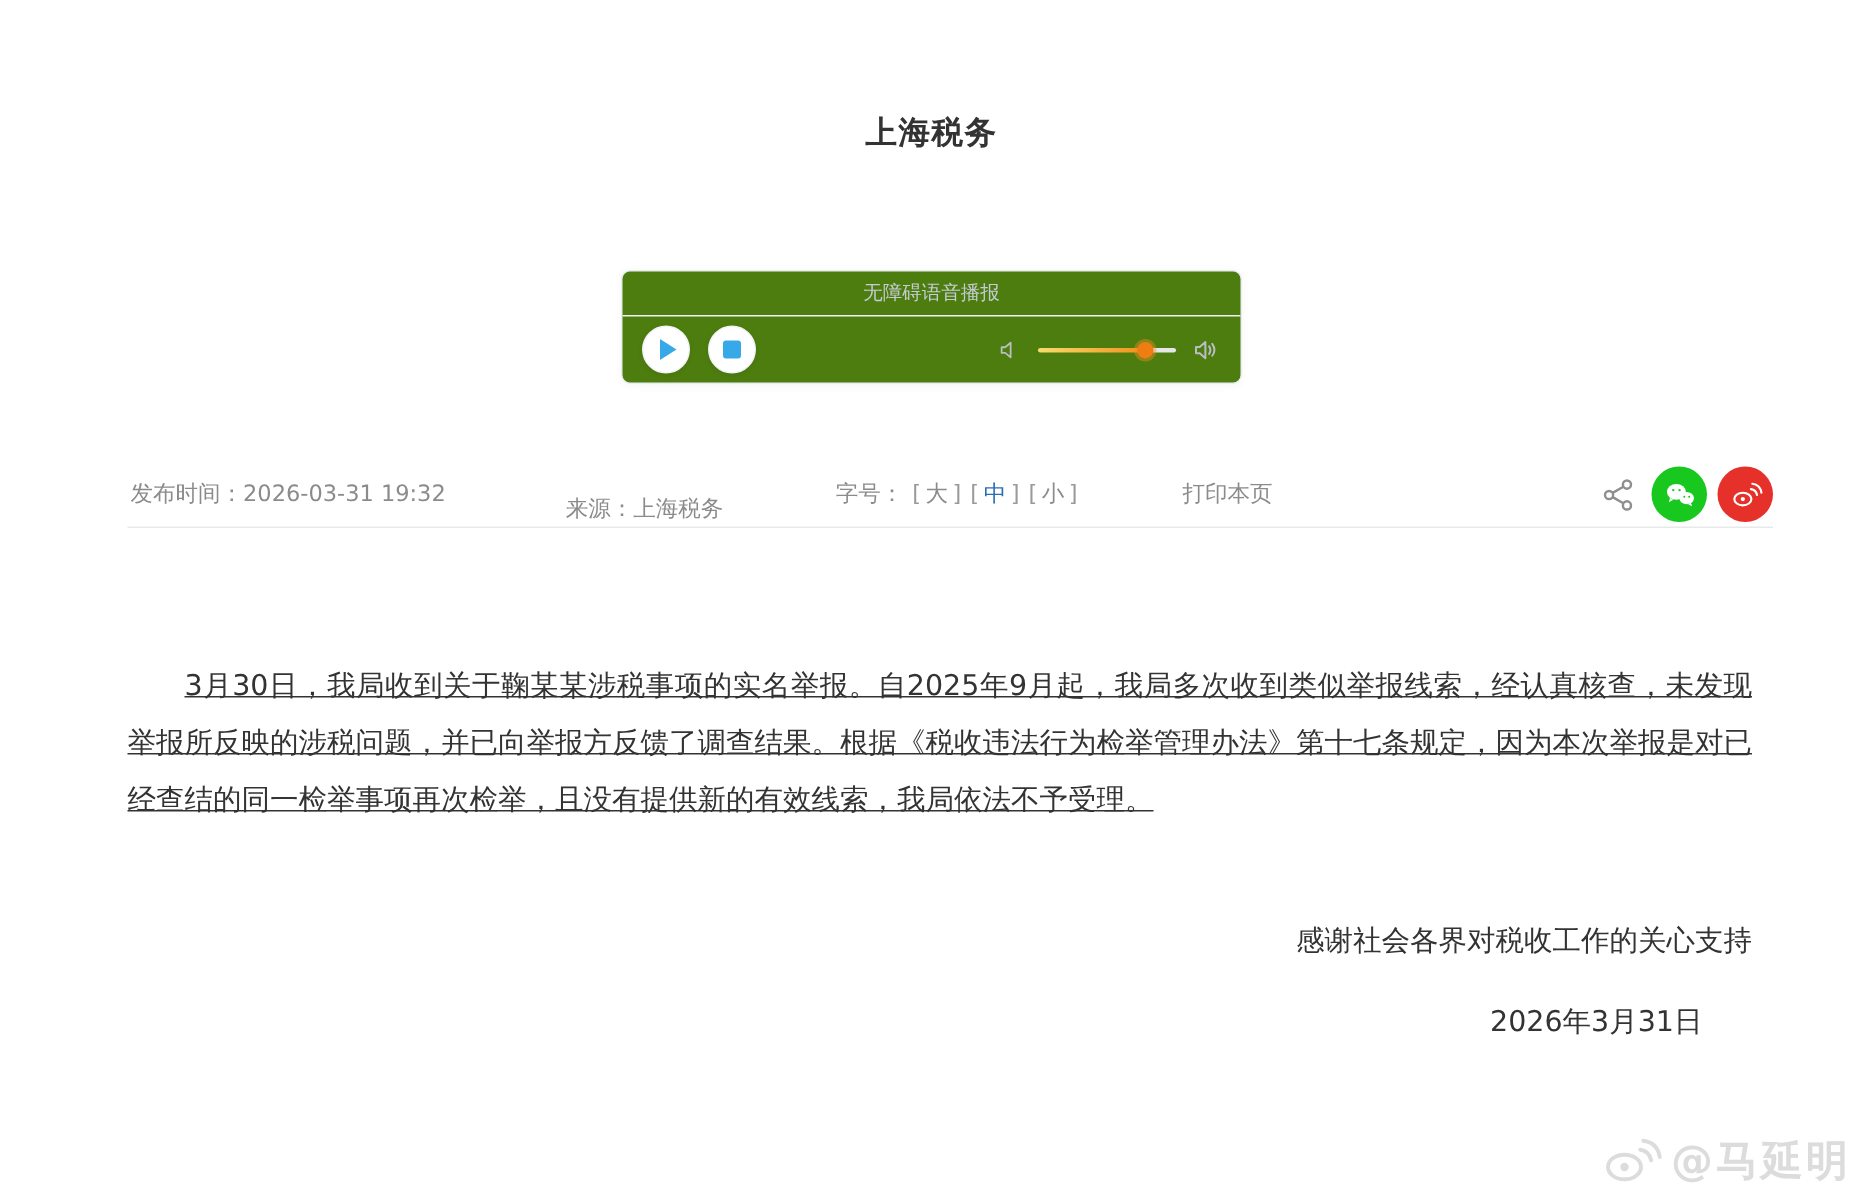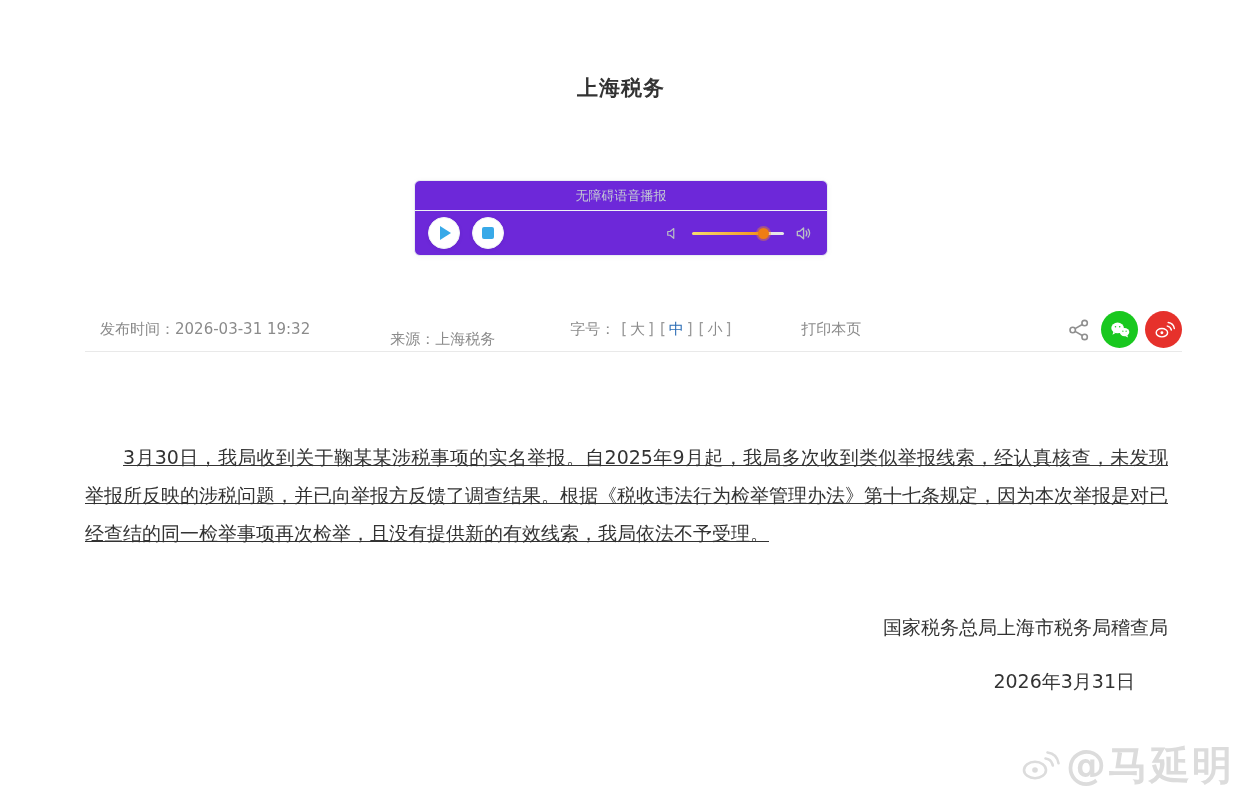--- a/index.html
+++ b/index.html
@@ -10,21 +10,21 @@
   }
 
   
   .page-title{
     text-align:center; font-size:21px; font-weight:bold; color:#333;
     padding-top:60px; letter-spacing:1px;
   }
 
   
   .player{
-    width:414px; margin:78px auto 0; background:#6d28d9;
+    width:414px; margin:78px auto 0; background:#4d7c0f;
     border:1px solid #e9edf2; border-radius:6px;
     box-shadow:0 1px 6px rgba(0,0,0,.04);
   }
   .player-header{
     height:30px; line-height:30px; text-align:center;
     color:#c5ccd4; font-size:13px; border-bottom:1px solid #eef1f5;
   }
   .player-controls{ height:44px; display:flex; align-items:center; padding:0 13px; }
   .ctl-btn{
     width:32px; height:32px; border-radius:50%; background:#fff;
@@ -49,21 +49,21 @@
     background:#ef7d14; box-shadow:0 0 0 2px rgba(242,146,28,.4); cursor:grab;
   }
   .spk{ display:block; }
 
   
   .meta-row{
     display:flex; align-items:center; height:44px;
     margin:52px 60px 0 85px; border-bottom:1px solid #e9e9e9;
     color:#8b8b8b; font-size:15px; white-space:nowrap;
   }
-  .meta-publish{ margin-left:15px;text-align:right; }
+  .meta-publish{ margin-left:2px;text-align:right; }
   .meta-source{ margin-left:80px;margin-top:20px; }
   .meta-size{ margin-left:75px; display:flex; align-items:center; }
   .size-item{ margin-left:6px; cursor:pointer; color:#8b8b8b; }
   .size-item .bracket{ color:#9a9a9a; }
   .size-item .lbl{ padding:0 3px; }
   .size-active .lbl{ color:#2a6cb5; }
   .meta-print{ margin-left:70px; cursor:pointer; }
   .meta-icons{ margin-left:auto; display:flex; align-items:center; gap:7px; }
   .icon-circle{
     width:37px; height:37px; border-radius:50%;
@@ -79,21 +79,21 @@
     font-size:19px; line-height:38px; color:#333; text-align:justify;text-decoration:underline;
   }
   .article p{ margin:0 0 8px; text-indent:2em; }
   .signature{ text-align:right; margin:56px 74px 0 85px; font-size:19px; line-height:38px; color:#333; }
   .sign-date{ text-align:right; margin:16px 74px 0 85px; padding-right:33px; font-size:19px; line-height:38px; color:#333; }
 
   
   .watermark{
     position:absolute; right:8px; bottom:2px;
     display:flex; align-items:center; gap:6px;
-    color:#dcdcdc; font-size:40px; font-weight:bold; letter-spacing:2px;
+    color:#dcdcdc; font-size:28px; font-weight:bold; letter-spacing:2px;
   }
 </style>
 </head>
 <body>
 
 <h1 class="page-title">上海税务</h1>
 
 <div class="player">
   <div class="player-header">无障碍语音播报</div>
   <div class="player-controls">
@@ -162,21 +162,21 @@
         <path d="M25.5 13.5 q5.5 0.8 6.8 6.5"></path>
         <path d="M27 7.5 q8.8 1.2 10.2 10"></path>
       </svg>
     </span>
   </span>
 </div>
 
 <div class="article">
   <p>3月30日，我局收到关于鞠某某涉税事项的实名举报。自2025年9月起，我局多次收到类似举报线索，经认真核查，未发现举报所反映的涉税问题，并已向举报方反馈了调查结果。根据《税收违法行为检举管理办法》第十七条规定，因为本次举报是对已经查结的同一检举事项再次检举，且没有提供新的有效线索，我局依法不予受理。</p>
 </div>
-<div class="signature">国家税务总局上海市税务局稽查局</div>
+<div class="signature">感谢社会各界对税收工作的关心支持</div>
 <div class="sign-date">2026年3月31日</div>
 
 <div class="watermark">
   <svg width="40" height="34" viewBox="0 0 40 34" fill="none" stroke="#dcdcdc" stroke-width="2.6" stroke-linecap="round">
     <ellipse cx="15" cy="21" rx="11" ry="8.2"></ellipse>
     <circle cx="15" cy="21" r="2.8" fill="#dcdcdc" stroke="none"></circle>
     <path d="M25.5 9.5 q6 0.8 7.3 7"></path>
     <path d="M27.5 3.5 q9.5 1.3 11 10.8"></path>
   </svg>
   <span>@马延明</span>

